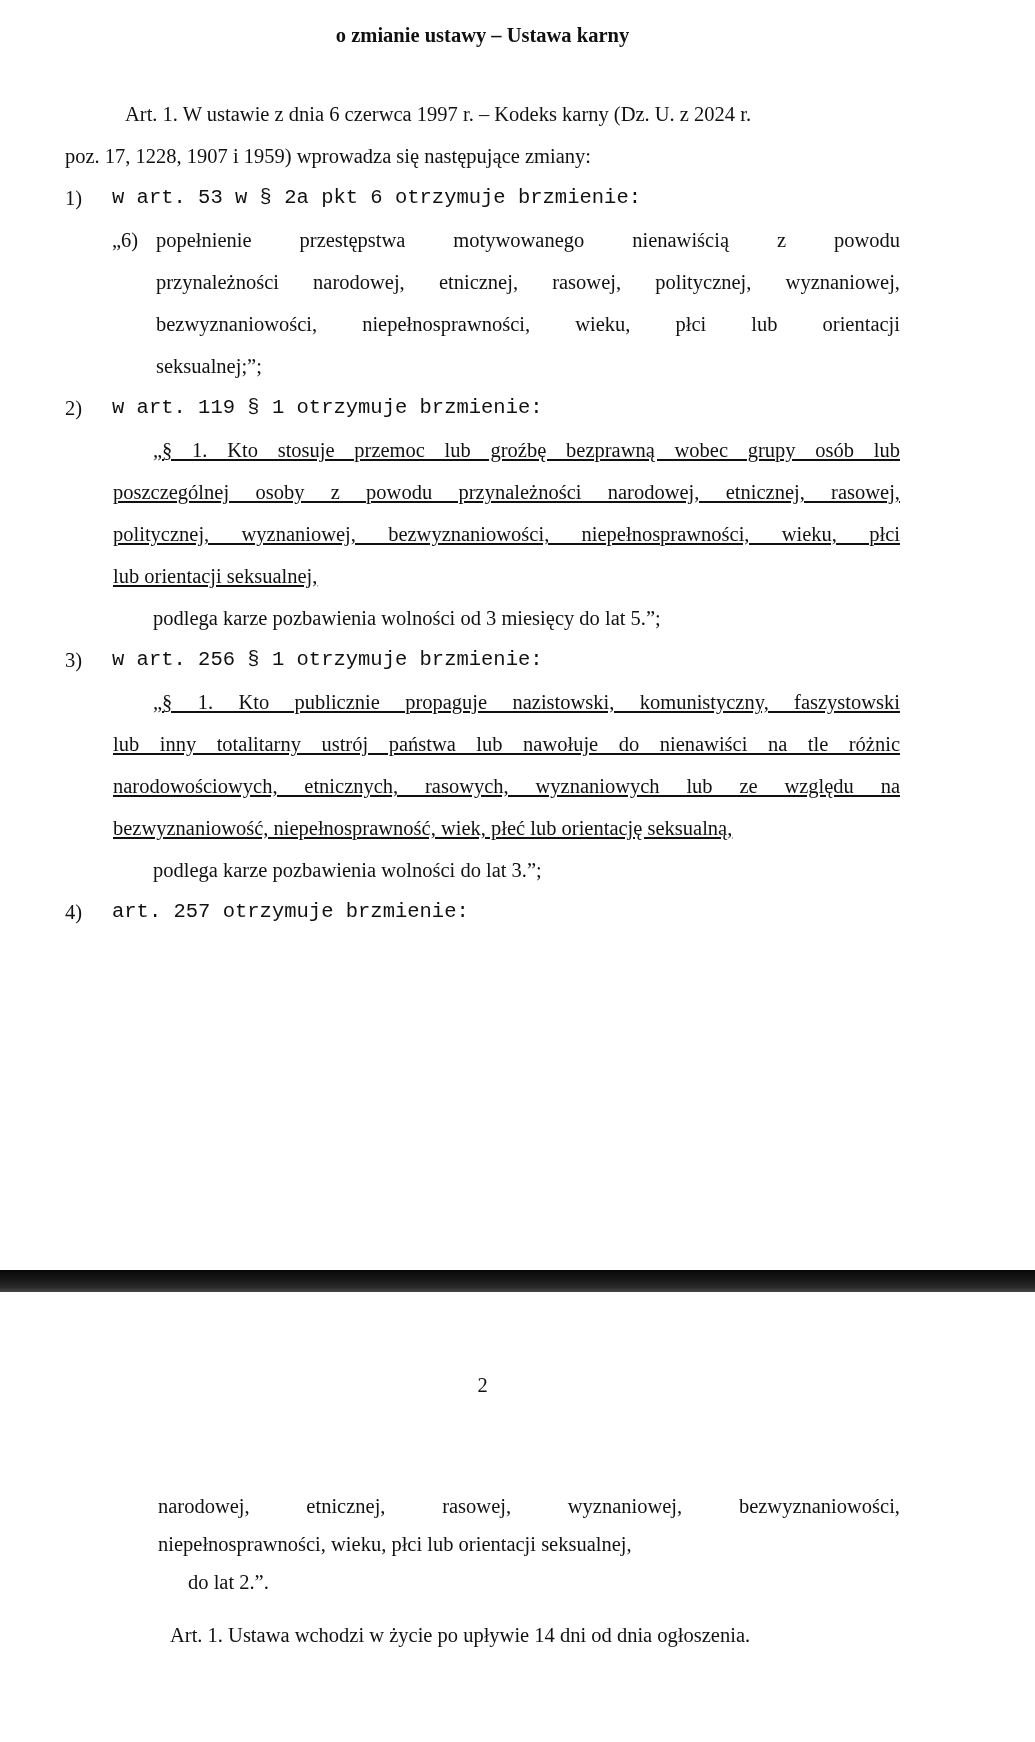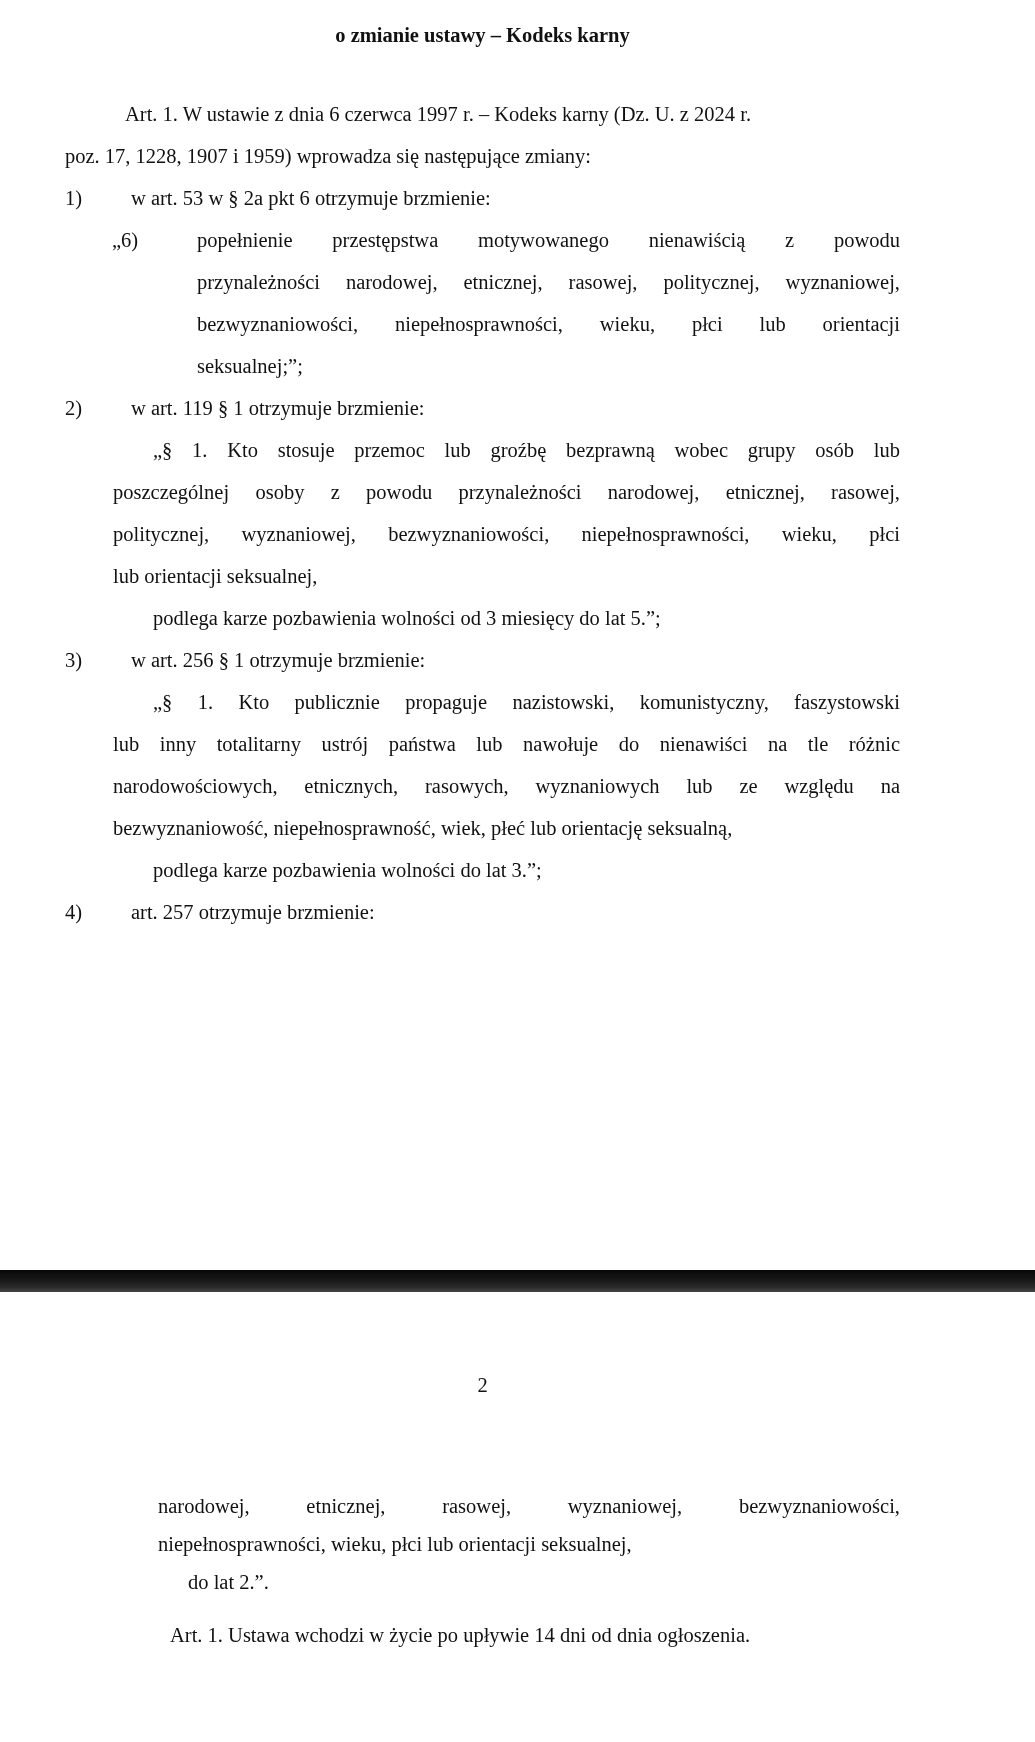--- a/index.html
+++ b/index.html
@@ -18,25 +18,25 @@
   .js{text-align:justify;text-align-last:justify;}
   .jl{text-align:left;text-align-last:left;}
   
   .b-title{margin-top:14px;text-align:center;font-weight:bold;line-height:42px;}
   .b-opening{margin-top:37px;}
   .b-opening .fi{text-indent:60px;}
   .b-art2{margin-top:15px;}
   .b-art2 .fi{text-indent:60px;}
   .b-item{position:relative;}
   .b-item .marker{position:absolute;left:0;top:0;line-height:42px;}
-  .b-item .ltext{margin-left:66px;}
+  .b-item .ltext{margin-left:47px;font-family:Liberation Mono, monospace;}
   .b-sub{position:relative;margin-left:47px;}
   .b-sub .marker{position:absolute;left:0;top:0;line-height:42px;}
-  .b-sub .ltext{margin-left:85px;}
-  .b-quote{margin-left:48px;}
+  .b-sub .ltext{margin-left:44px;}
+  .b-quote{margin-left:48px;text-decoration:underline;}
   .b-quote .fi{text-indent:40px;}
   .b-podlega{margin-left:88px;}
   .b-cont{margin-left:48px;}
   .b-podlega2{margin-left:78px;}
   .b-podlega2 .fi{text-indent:25px;}
   b{font-weight:normal;}
   
   .sep{
     position:absolute;left:0;top:1270px;width:1035px;height:22px;
     background:linear-gradient(180deg,#080808 0%,#181818 45%,#2a2a2a 78%,#474747 100%);
@@ -44,21 +44,21 @@
   .pagenum{
     position:absolute;left:65px;top:1364px;width:835px;
     text-align:center;line-height:42px;
   }
   #page2-col{top:1487px;}
 </style>
 </head>
 <body>
 
 <div class="col" id="page1-col">
-  <div class="b-title">o zmianie ustawy – Kodeks karny</div>
+  <div class="b-title">o zmianie ustawy – Ustawa karny</div>
   <div id="p1-blocks">
       <div class="blk b-opening">
         <div class="ln fi"><b>Art. 1.</b> W ustawie z dnia 6 czerwca 1997 r. – Kodeks karny (Dz. U. z 2024 r.</div>
         <div class="ln">poz. 17, 1228, 1907 i 1959) wprowadza się następujące zmiany:</div>
       </div>
       <div class="blk b-item">
         <span class="marker">1)</span>
         <div class="ltext">
           <div class="ln">w art. 53 w § 2a pkt 6 otrzymuje brzmienie:</div>
         </div>

